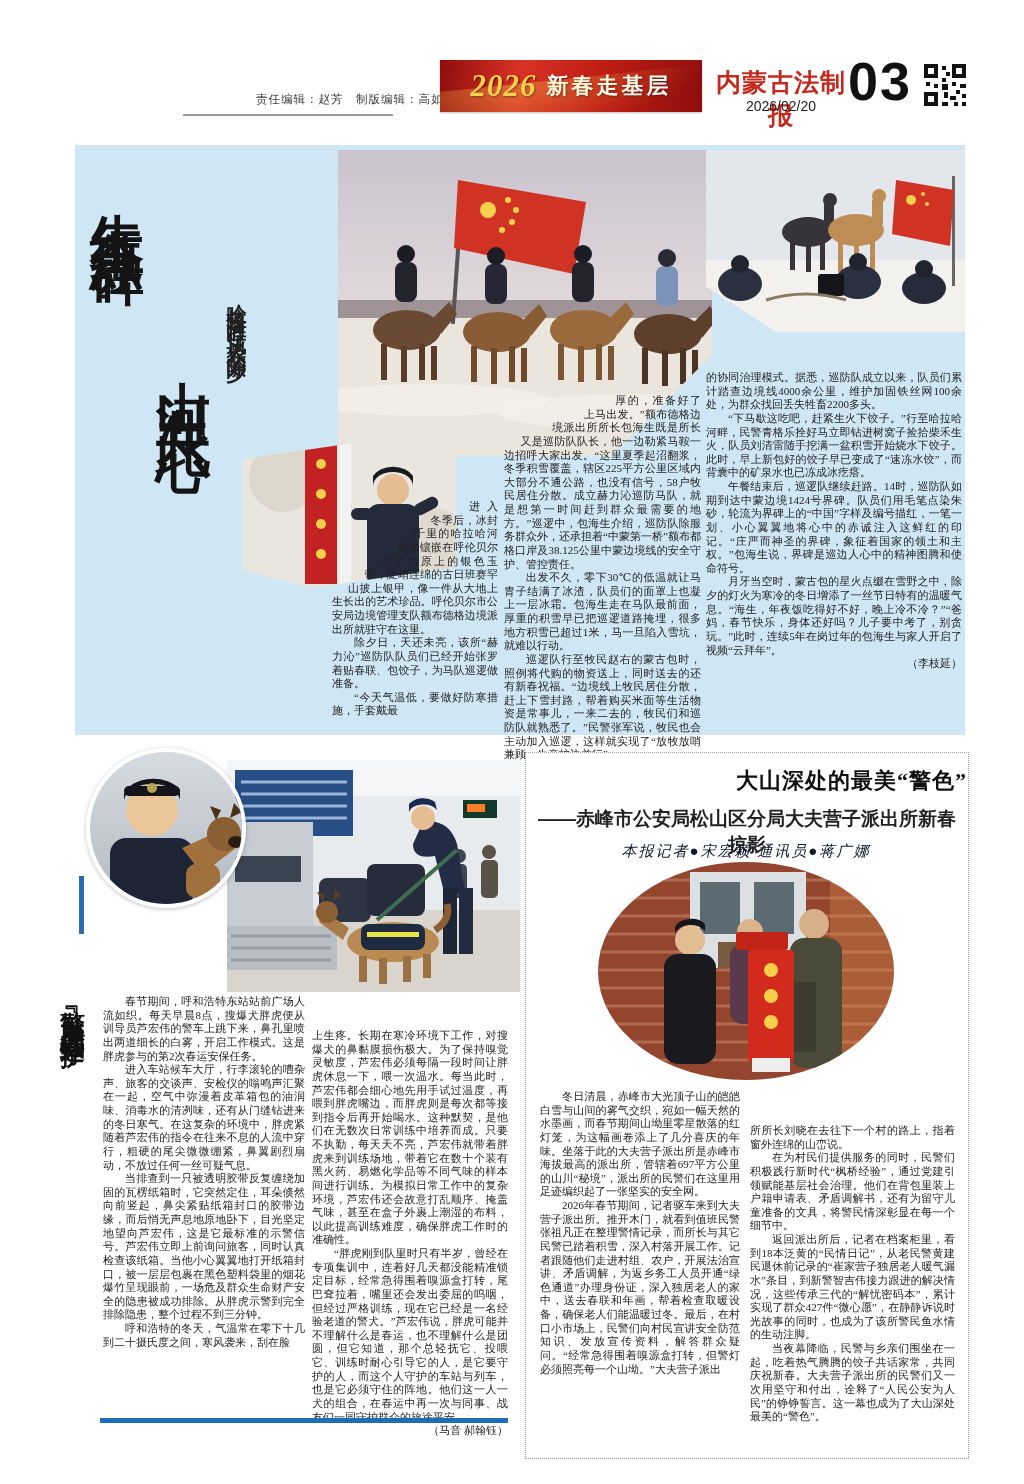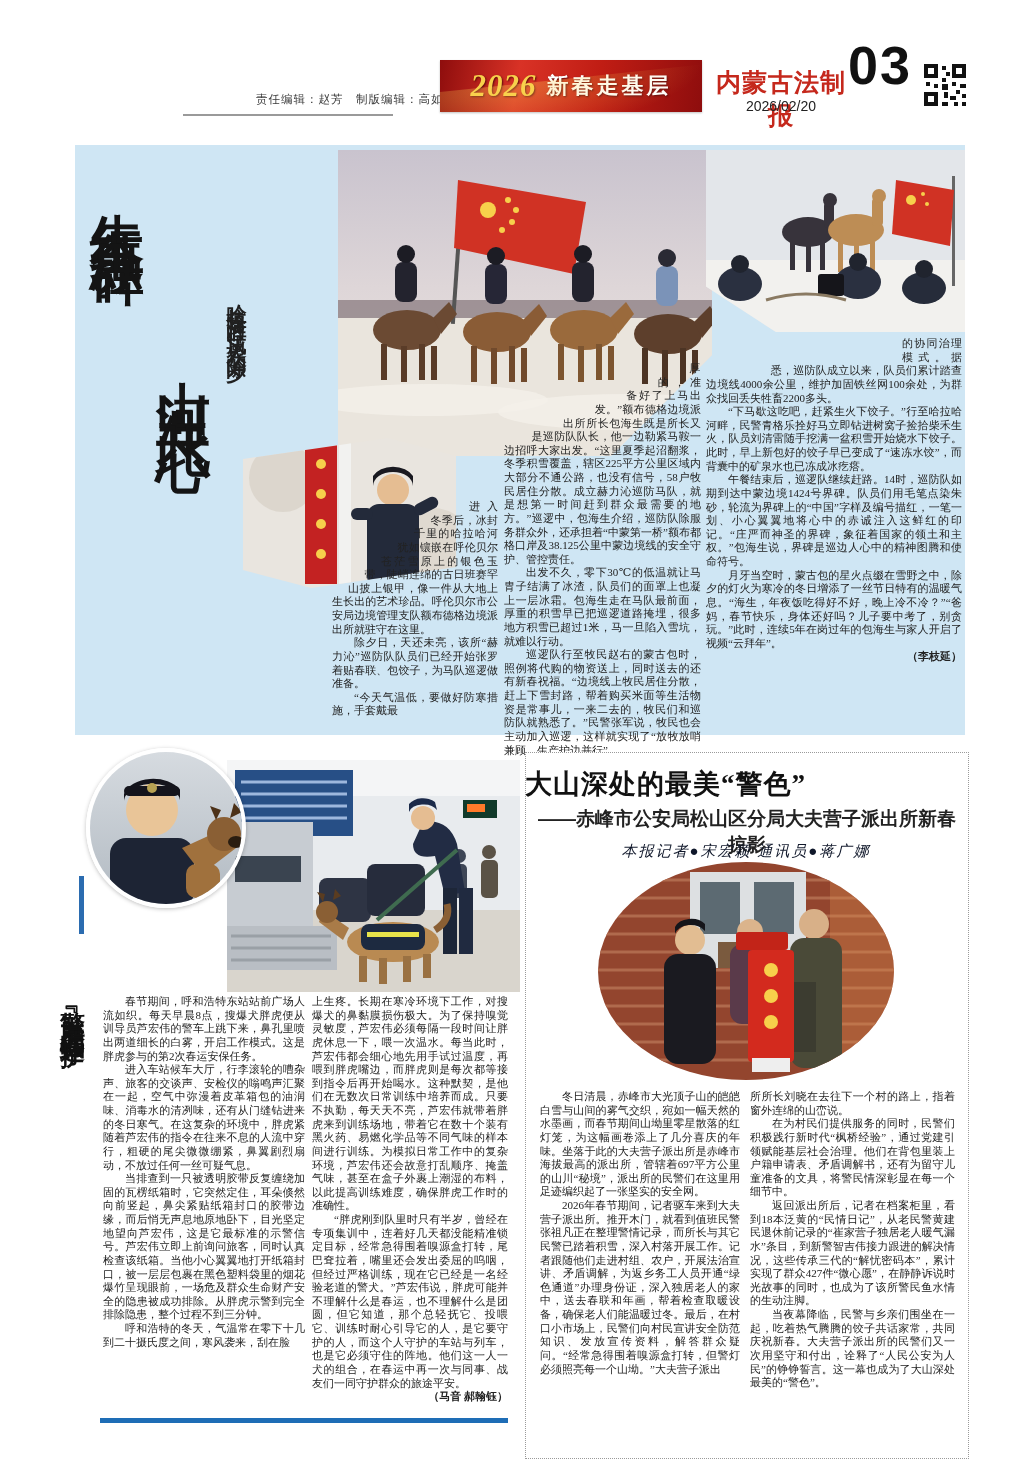--- a/index.html
+++ b/index.html
@@ -21,65 +21,65 @@
     background:radial-gradient(ellipse at 30% 0%,rgba(255,210,80,.35),rgba(255,210,80,0) 60%);
     transform:rotate(-6deg);}
   .banner-year{font-size:31px;font-weight:bold;font-style:italic;color:#f7d04b;
     text-shadow:1px 1px 2px #5a0a0a;letter-spacing:1px;}
   .banner-title{font-family:"Liberation Sans","DejaVu Sans",sans-serif;font-size:22px;font-weight:bold;
     color:#ffffff;letter-spacing:3px;text-shadow:1px 1px 2px #5a0a0a;}
   .masthead{position:absolute;left:716px;top:66px;width:130px;text-align:center;
     color:#c5281c;font-weight:900;font-size:25px;letter-spacing:1px;}
   .pubdate{position:absolute;left:716px;top:98px;width:130px;text-align:center;
     font-family:"Liberation Sans",sans-serif;font-size:14px;color:#222;}
-  .pageno{position:absolute;left:848px;top:34px;font-family:"Liberation Sans","DejaVu Sans",sans-serif;
+  .pageno{position:absolute;left:848px;top:50px;font-family:"Liberation Sans","DejaVu Sans",sans-serif;
     font-size:54px;font-weight:900;color:#111;letter-spacing:2px;text-align:right;}
   .qr{position:absolute;left:922px;top:62px;width:46px;height:46px;background:#fff;}
   
   .panel{position:absolute;left:75px;top:145px;width:890px;height:590px;background:#cfe6f4;}
   .vtitle-main{position:absolute;writing-mode:vertical-rl;text-orientation:upright;
     font-weight:900;color:#141414;}
   .t1{left:80px;top:170px;font-size:54px;letter-spacing:10px;height:330px;}
   .t2{left:146px;top:338px;font-size:54px;letter-spacing:14px;height:380px;}
   .kicker{position:absolute;left:224px;top:288px;writing-mode:vertical-rl;text-orientation:upright;
     font-size:20px;font-weight:bold;color:#202020;letter-spacing:5px;height:330px;}
   .photo{position:absolute;overflow:hidden;}
   .ph1{left:338px;top:150px;width:374px;height:306px;
     clip-path:polygon(0 0,100% 0,100% 67%,73% 100%,0 100%);}
   .ph2{left:706px;top:150px;width:259px;height:182px;
     clip-path:polygon(0 0,100% 0,100% 100%,27% 100%,0 75%);}
   .ph3{left:243px;top:438px;width:213px;height:150px;
     clip-path:polygon(0 14%,68% 0,100% 12%,100% 86%,32% 100%,0 88%);}
   .col{position:absolute;font-size:11px;line-height:1.24;text-align:justify;color:#222;}
   .col p{margin:0;text-indent:2em;}
-  .col p.cont{text-indent:0;}
+  .col p.cont{text-indent:0;margin-top:34px;}
   .shim{float:left;}
   .shim1{width:115px;height:95px;shape-outside:polygon(0 0,100% 0,0 100%);clip-path:polygon(0 0,100% 0,0 100%);}
   .shim2{width:190px;height:82px;shape-outside:polygon(0 0,100% 0,0 100%);clip-path:polygon(0 0,100% 0,0 100%);}
   .shim3{width:196px;height:28px;
     shape-outside:polygon(0 0,100% 0,100% 50%,33% 50%,33% 100%,0 100%);
     clip-path:polygon(0 0,100% 0,100% 50%,33% 50%,33% 100%,0 100%);}
   .c1{left:332px;top:500px;width:166px;height:232px;}
   .c2{left:504px;top:360px;width:197px;height:372px;}
   .c3{left:706px;top:337px;width:256px;height:396px;}
-  .sig{float:right;font-weight:bold;}
+  .sig{float:right;font-weight:normal;}
   
   .st-photo{position:absolute;left:227px;top:760px;width:293px;height:232px;overflow:hidden;}
   .circ-photo{position:absolute;left:86px;top:748px;width:152px;height:152px;border-radius:50%;
     overflow:hidden;border:4px solid #ffffff;box-shadow:0 1px 4px rgba(0,0,0,.25);z-index:3;}
   .blue-vline{position:absolute;left:79px;top:876px;width:5px;height:58px;background:#2b6cb0;}
   .dog-vtitle{position:absolute;left:56px;top:992px;height:280px;writing-mode:vertical-rl;text-orientation:upright;
     font-size:25px;font-weight:900;letter-spacing:3px;color:#111;}
   .dcolA{left:103px;top:995px;width:202px;height:418px;}
   .dcolB{left:312px;top:995px;width:196px;height:418px;}
   .dog-divider{position:absolute;left:100px;top:1418px;width:408px;height:5px;background:#1e6db6;}
   
   .pbox{position:absolute;left:525px;top:752px;width:442px;height:705px;border:1px dotted #9a9a9a;background:#fff;}
-  .p-title{position:absolute;left:525px;top:766px;width:442px;text-align:left;
-    font-size:27px;font-weight:900;color:#111;letter-spacing:1px;}
+  .p-title{position:absolute;left:525px;top:766px;width:442px;text-align:right;
+    font-size:22px;font-weight:900;color:#111;letter-spacing:1px;}
   .p-sub{position:absolute;left:529px;top:806px;width:436px;text-align:center;
     font-family:"Liberation Sans","DejaVu Sans",sans-serif;
     font-size:19px;font-weight:bold;color:#222;}
   .p-by{position:absolute;left:525px;top:842px;width:442px;text-align:center;
     font-size:15px;font-style:italic;color:#0f172a;letter-spacing:2px;}
   .oval-photo{position:absolute;left:598px;top:862px;width:296px;height:218px;border-radius:50%;overflow:hidden;z-index:2;}
   .pcolA{left:540px;top:1090px;width:200px;height:362px;}
   .pcolB{left:750px;top:1090px;width:205px;height:362px;}
   svg{display:block;}
 </style>

